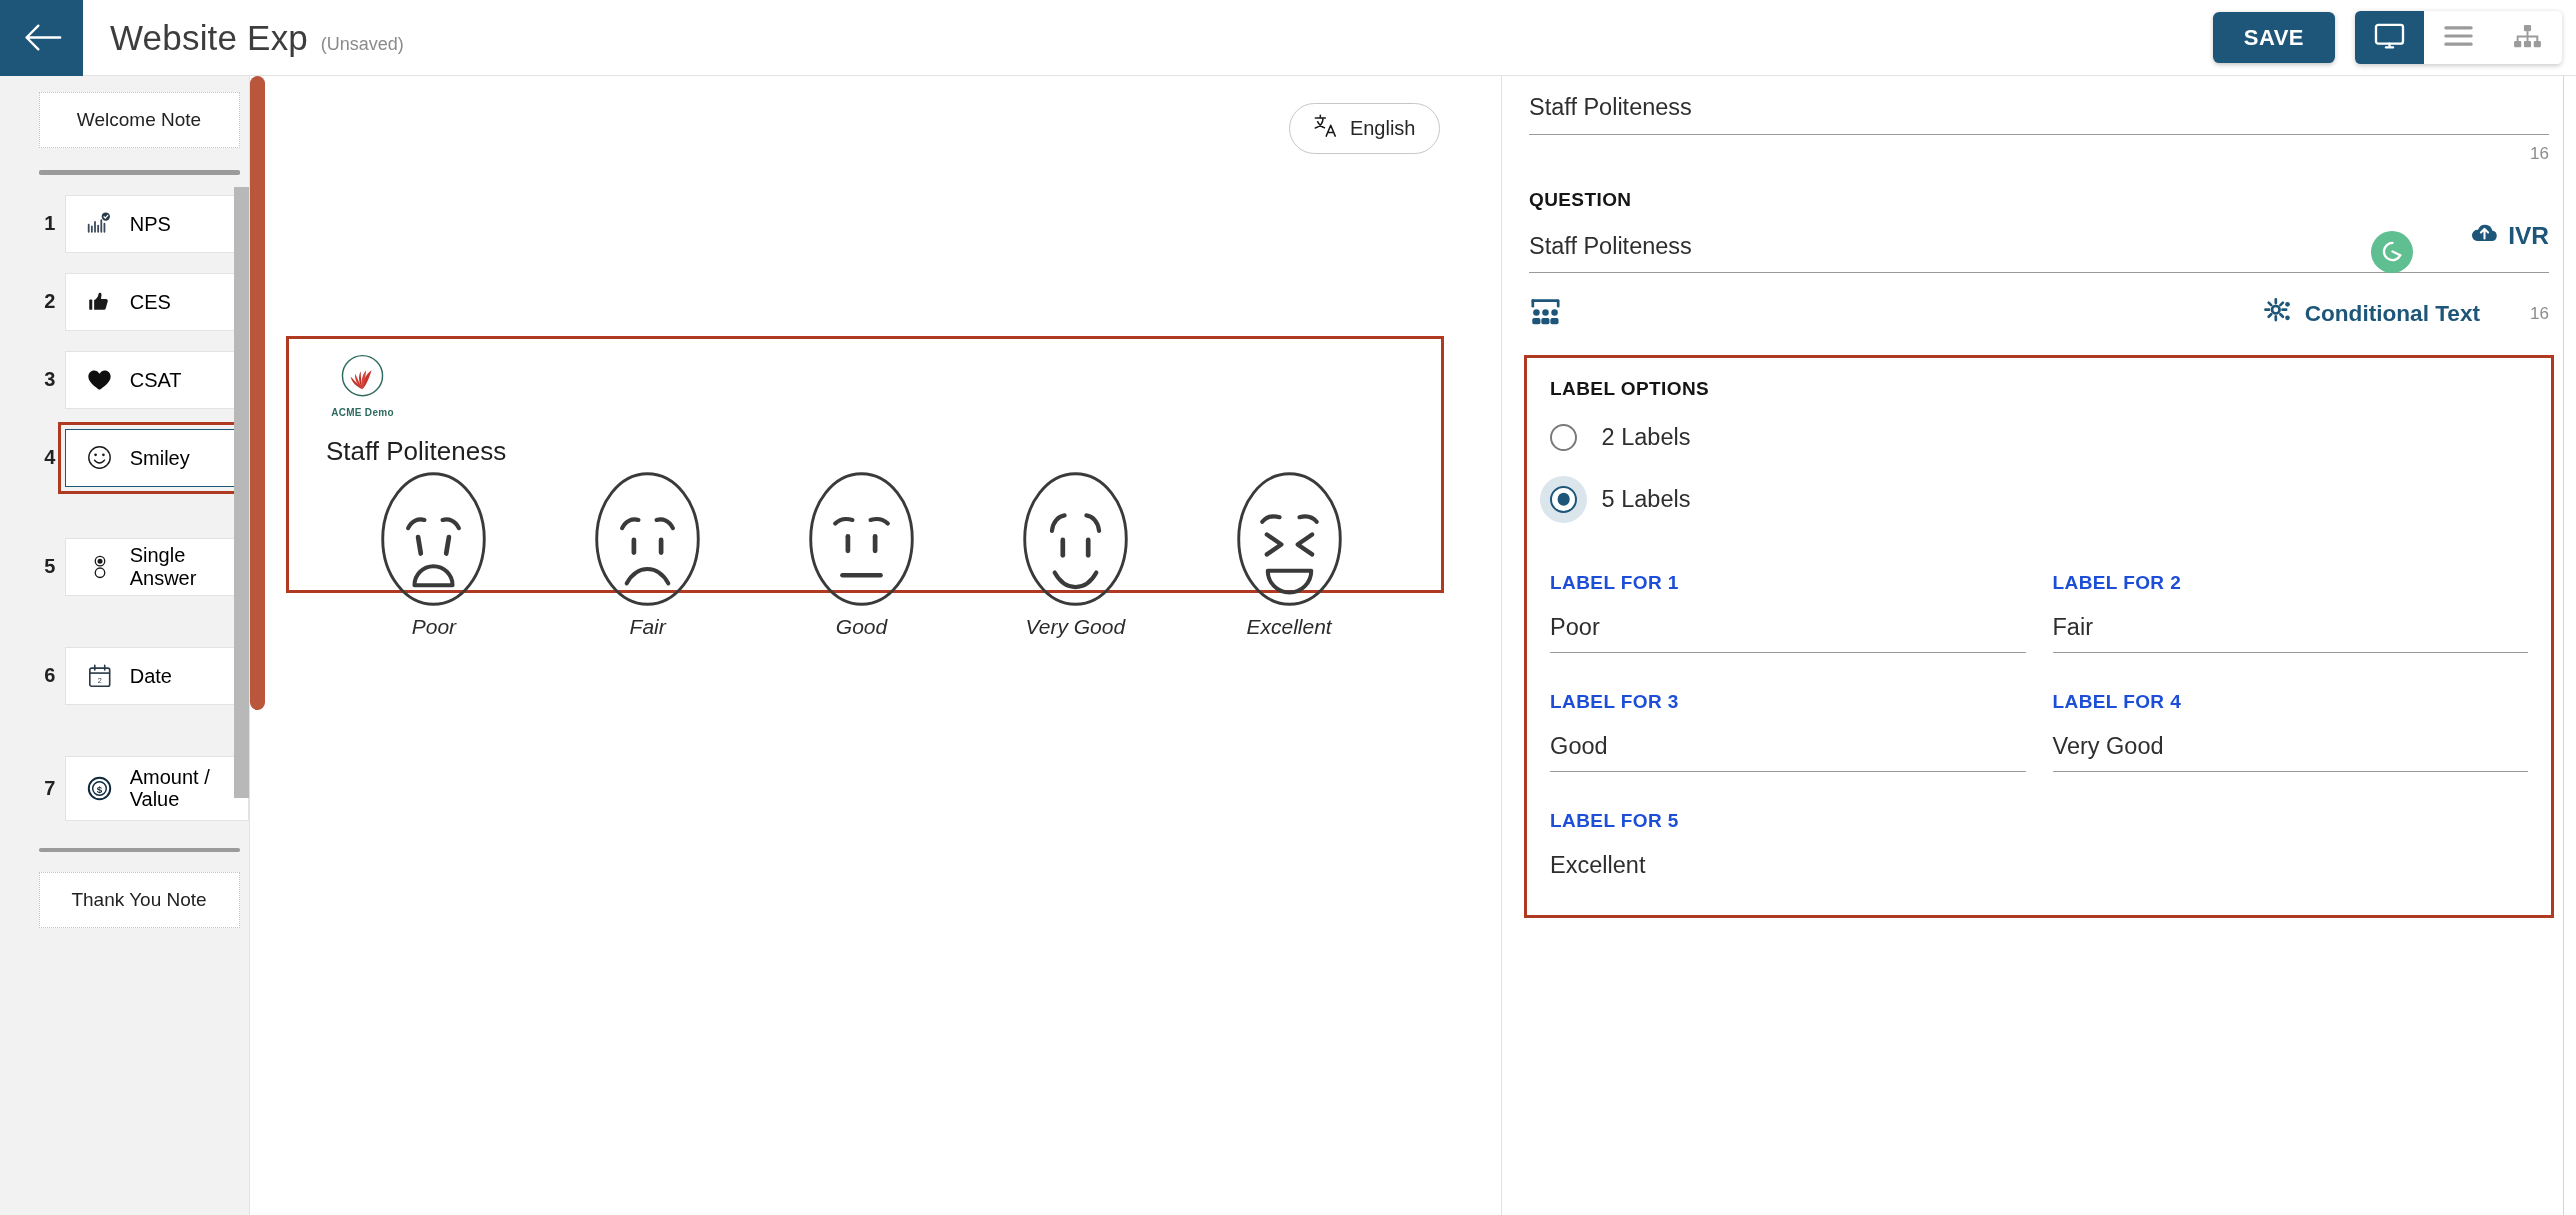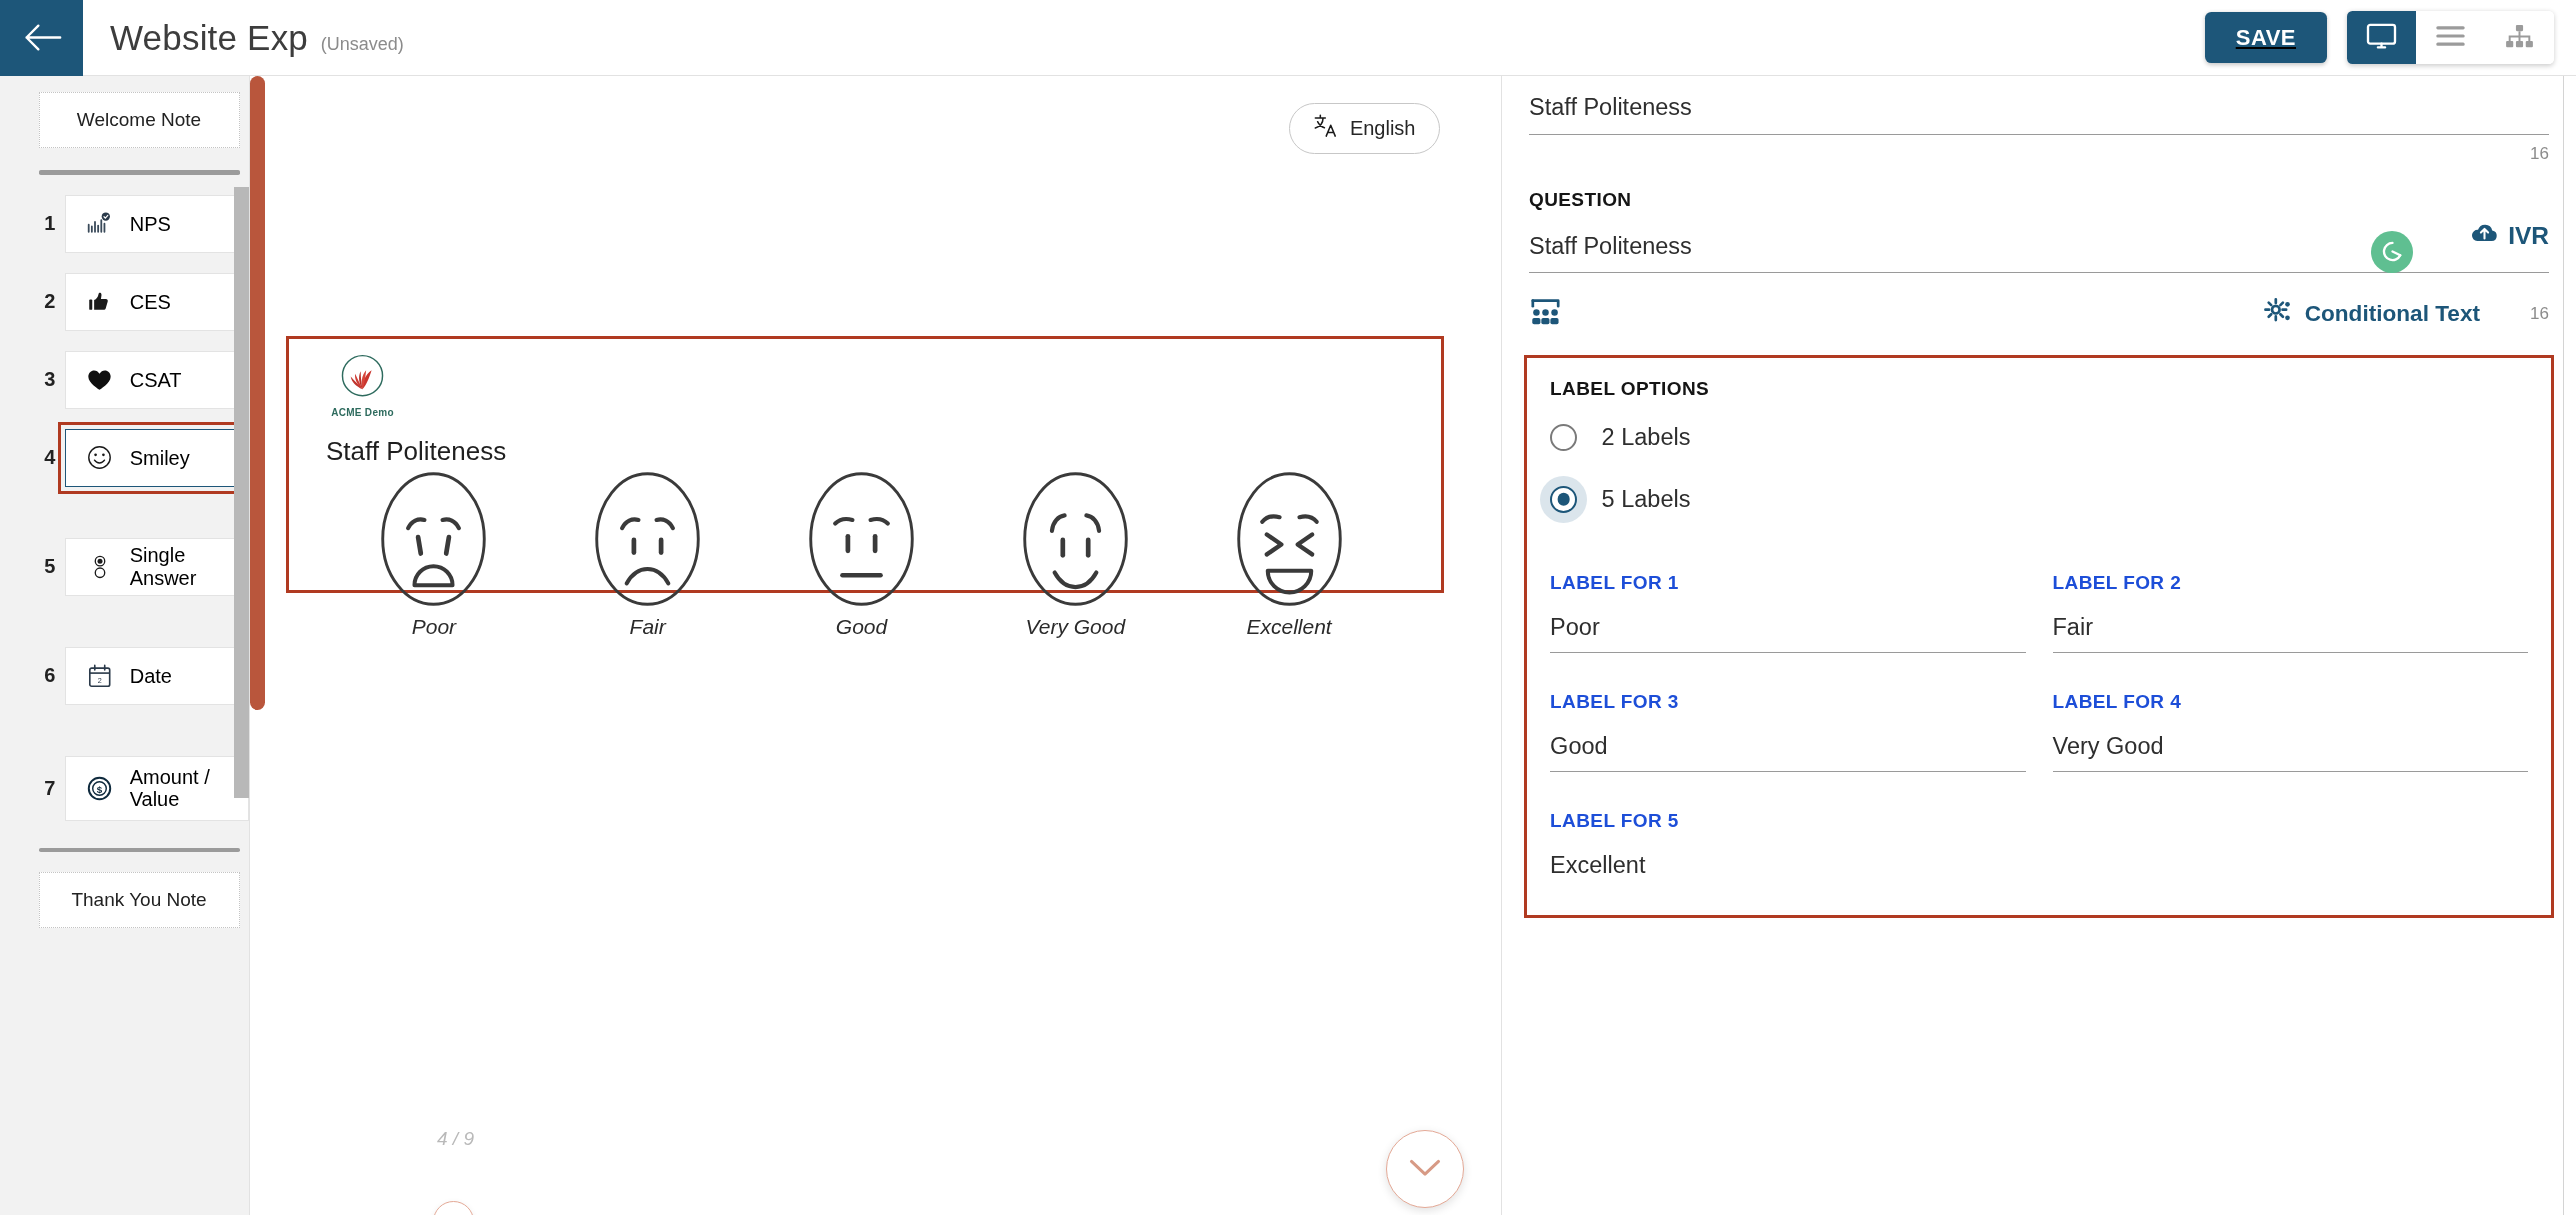--- a/index.html
+++ b/index.html
@@ -19,21 +19,21 @@
   .back-btn {
     width: 83px; height: 76px; background: #1d5679;
     display: flex; align-items: center; justify-content: center;
     cursor: pointer; flex: none;
   }
   .back-btn svg { display: block; }
   .title-wrap { display: flex; align-items: baseline; gap: 12.7px; margin-left: 27px; }
   .app-title { font-size: 35px; color: #3d3d3d; font-weight: 400; letter-spacing: 0.2px; }
   .app-unsaved { font-size: 18px; color: #8b8b8b; }
 
-  .top-right { margin-left: auto; display: flex; align-items: center; gap: 20px; padding-right: 22px; text-decoration: underline; }
+  .top-right { margin-left: auto; display: flex; align-items: center; gap: 20px; padding-right: 14px; }
   .save-btn {
     background: #1d5679; color: #fff; border: none; border-radius: 6.3px;
     font-size: 22px; font-weight: 700; letter-spacing: 0.5px;
     padding: 12.7px 31px; cursor: pointer;
     font-family: "Liberation Sans", sans-serif;
     box-shadow: 0 1.8px 4.5px rgba(0,0,0,.22);
   }
   .viewgroup {
     display: flex; border-radius: 5.4px; overflow: hidden; background: #fff;
     box-shadow: 0 1.8px 5.4px rgba(0,0,0,.2);
@@ -455,37 +455,20 @@
               <path d="M35 110h48a24 24 0 0 1-48 0z" stroke="#3a3a3a" stroke-width="4.4" fill="none" stroke-linejoin="round"></path>
             </svg>
           </span>
           <div class="face-caption">Excellent</div>
         </div>
 
       </div>
     </div>
   </div>
 
-  <div class="pager">
-    <div class="pager-count">4 / 9</div>
-    <div class="nav-circle nav-up">
-      <span>
-        <svg width="18" height="11.8" viewBox="0 0 20 13">
-            <path d="M2 10L10 3l8 7" stroke="#d79a85" stroke-width="2.2" fill="none" stroke-linecap="round" stroke-linejoin="round"></path>
-          </svg>
-      </span>
-    </div>
-    <div class="nav-circle nav-down">
-      <span>
-        <svg width="36" height="23.5" viewBox="0 0 40 26">
-            <path d="M5 6l15 14L35 6" stroke="#d79a85" stroke-width="3.4" fill="none" stroke-linecap="round" stroke-linejoin="round"></path>
-          </svg>
-      </span>
-    </div>
-  </div>
 </div>
 
 <div class="rightpanel">
 
   <div class="tabs">
     <div class="tab tab-content active">Content</div>
     <div class="tab tab-qs">Question Settings</div>
     <div class="tab tab-qqs">Questionnaire Settings</div>
   </div>
 

